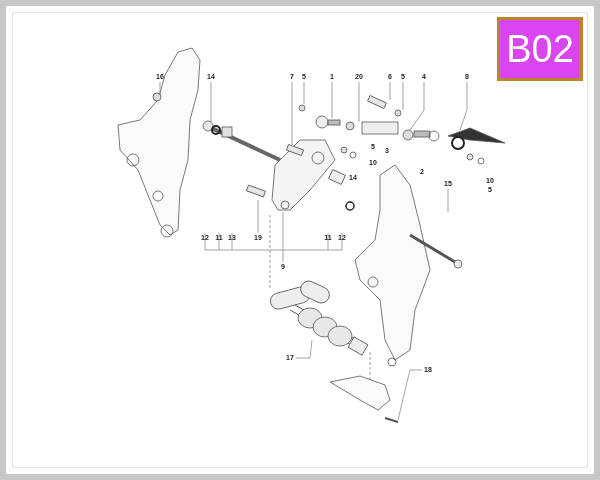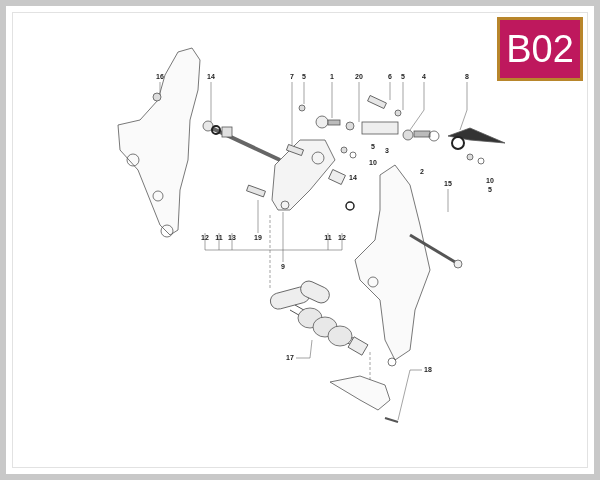--- a/index.html
+++ b/index.html
@@ -1,19 +1,19 @@
 <!DOCTYPE html>
 <html><head>
 <meta charset="utf-8">
 <style>
   html,body{margin:0;padding:0;background:#fff;}
   body{width:600px;height:480px;position:relative;overflow:hidden;font-family:"Liberation Sans",sans-serif;}
   .frame{position:absolute;left:0;top:0;width:600px;height:480px;box-sizing:border-box;border:6px solid #c8c8c8;background:#fff;}
   .frame-inner{position:absolute;left:6px;top:6px;right:6px;bottom:6px;border:1px solid #e2e2e2;}
-  .badge{position:absolute;left:497px;top:17px;width:86px;height:64px;box-sizing:border-box;background:#be185d;border:3px solid #b8862b;color:#fff;font-size:38px;line-height:58px;text-align:center;letter-spacing:0px;}
+  .badge{position:absolute;left:497px;top:17px;width:86px;height:64px;box-sizing:border-box;background:#d946ef;border:3px solid #b8862b;color:#fff;font-size:38px;line-height:58px;text-align:center;letter-spacing:0px;}
   svg.diagram{position:absolute;left:0;top:0;}
   .lbl{font-family:"Liberation Sans",sans-serif;font-size:7px;font-weight:bold;fill:#222;text-anchor:middle;}
 </style>
 </head>
 <body>
 
 <div class="frame">
   <div class="frame-inner"></div>
 </div>
 

